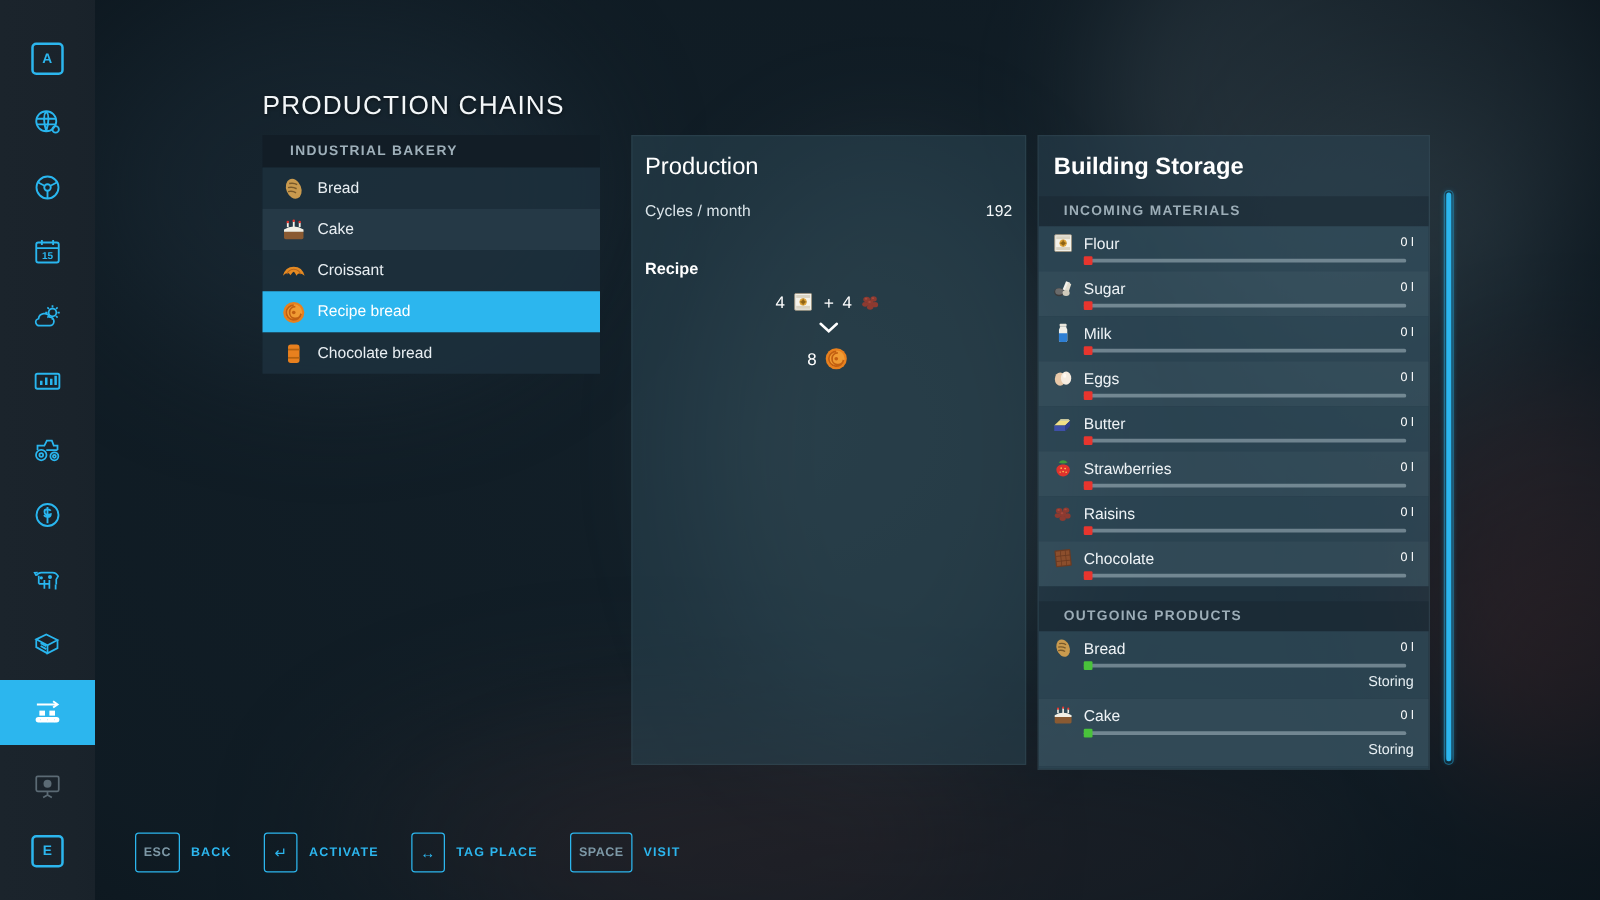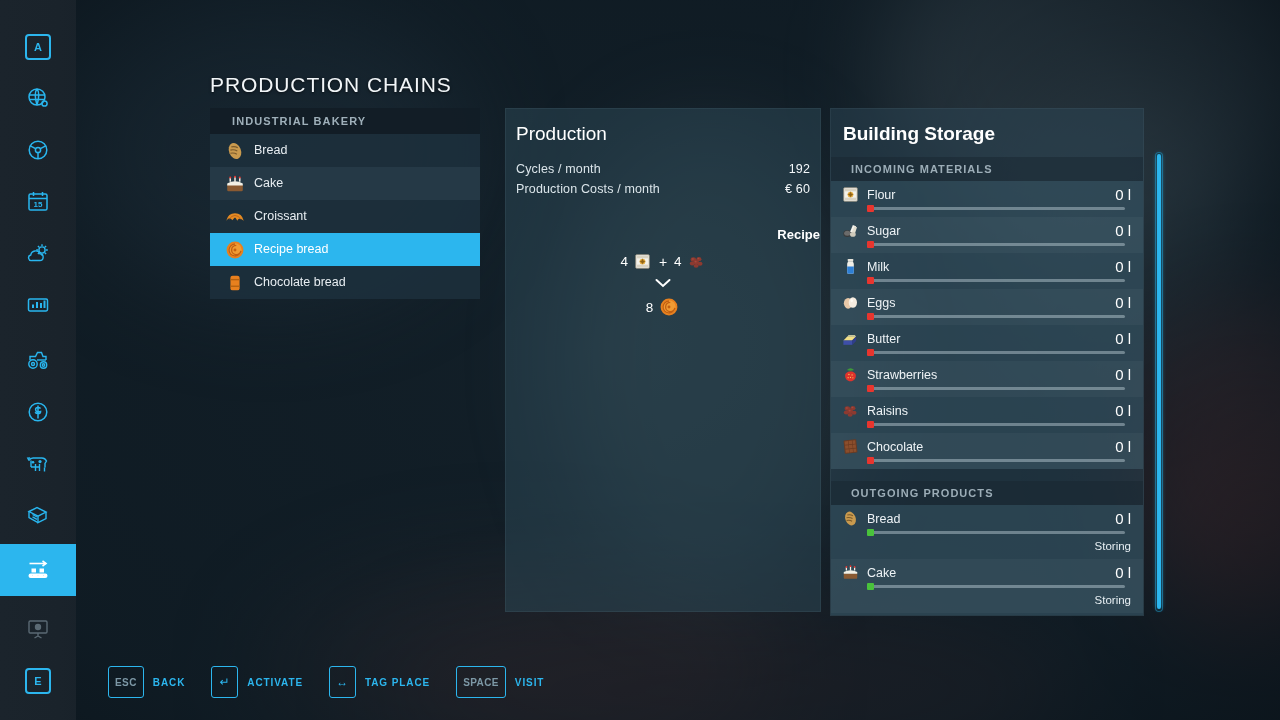--- a/index.html
+++ b/index.html
@@ -89,21 +89,21 @@
   #prod-title {
     font-size:19px; color:#ffffff; padding:14px 0 0 10px; font-weight:normal;
   }
   .prod-rows { margin-top:14px; padding:0 10px; }
   .prod-row {
     display:flex; justify-content:space-between; align-items:baseline;
     font-size:12.5px; color:#dbe5ea; padding:3px 0; letter-spacing:.15px;
   }
   .prod-row .v { color:#f3f7f9; }
   #recipe-label {
-    margin-top:28px; padding-left:10px; font-size:13px; font-weight:bold; color:#ffffff;text-align:right;
+    margin-top:28px; padding-left:10px; font-size:13px; font-weight:bold; color:#ffffff;
   }
   #recipe-box { margin-top:10px; display:flex; flex-direction:column; align-items:center; }
   .rcp-line { display:flex; align-items:center; gap:5px; font-size:13.5px; color:#ffffff; }
   .rcp-line .ic { width:19px; height:19px; }
   .rcp-plus { font-size:14px; color:#ffffff; margin:0 2px; }
   .rcp-arrow { margin:3px 0 4px; }
   .rcp-out .ic { width:22px; height:22px; }
 
   
   #storage-panel {
@@ -118,21 +118,21 @@
     background:rgba(23,38,48,.50);
     font-size:11px; letter-spacing:1.05px; font-weight:bold;
     color:#9cadb7; text-transform:uppercase;
   }
   .st-row { position:relative; padding:4px 12px 7px 10px; }
   .st-row.odd  { background:rgba(53,82,97,.55); }
   .st-row.even { background:rgba(67,98,112,.50); }
   .st-top { display:flex; align-items:center; }
   .st-top .ic { width:19px; height:19px; margin-right:7px; flex:0 0 19px; }
   .st-name { font-size:12.5px; color:#eef3f6; flex:1; }
-  .st-val  { font-size:15px; color:#ffffff; }
+  .st-val  { font-size:10px; color:#ffffff; }
   .st-bar {
     position:relative; height:3px; margin:3px 0 0 26px; margin-right:6px;
     background:rgba(206,221,228,.42); border-radius:2px;
   }
   .st-dot {
     position:absolute; left:0; top:-2.5px; width:7px; height:7px; border-radius:1px;
   }
   .st-dot.red   { background:#e8352e; }
   .st-dot.green { background:#49c23b; }
   .st-status { text-align:right; font-size:11.5px; color:#e6eef2; padding-top:6px; }
@@ -361,24 +361,20 @@
       </div>
     </div>
 </section>
 
 <section id="prod-panel">
   <h2 id="prod-title">Production</h2>
   <div class="prod-rows" id="prod-rows">
       <div class="prod-row">
         <span class="k">Cycles / month</span>
         <span class="v">192</span>
-      </div>
-      <div class="prod-row">
-        <span class="k">Production Costs / month</span>
-        <span class="v">€ 60</span>
       </div>
     </div>
   <div id="recipe-label">Recipe</div>
   <div id="recipe-box">
       <div class="rcp-line">
         <span>4</span>
         <span class="ic"><svg width="19" height="19" viewBox="0 0 24 24">
             <rect x="3.5" y="3.5" width="17" height="17" rx="1" fill="#f4f2ea" stroke="#9c9482" stroke-width="1"></rect>
        <rect x="5" y="5" width="14" height="3" fill="#d9d3c2"></rect>
             <rect x="5" y="16" width="14" height="3" fill="#d9d3c2"></rect>

